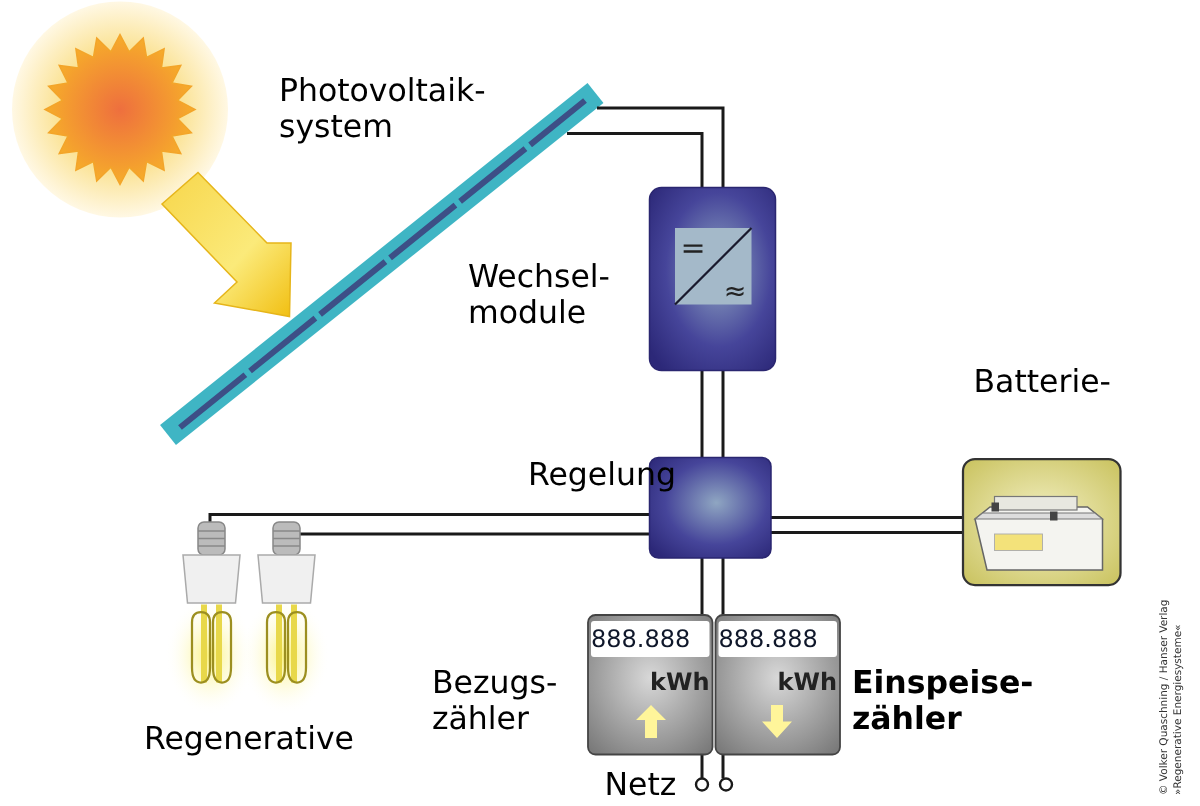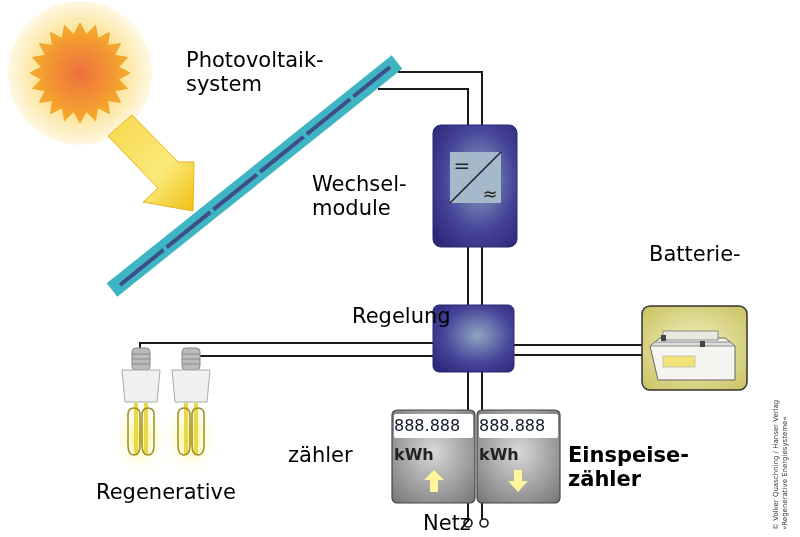--- a/index.html
+++ b/index.html
@@ -1,21 +1,21 @@
 <!DOCTYPE html>
 <html><head>
 <meta charset="utf-8">
 <style>
   html,body{margin:0;padding:0;background:#fff;}
   body{width:800px;height:537px;position:relative;overflow:hidden;font-family:"DejaVu Sans",sans-serif;}
   svg#diagram{position:absolute;left:0;top:0;}
   .lbl{position:absolute;font-size:21px;color:#000000;line-height:24px;white-space:nowrap;}
   .credit{position:absolute;left:772px;top:530px;transform-origin:0 0;transform:rotate(-90deg);font-size:7px;color:#333;line-height:9px;white-space:nowrap;}
   .meter-display{position:absolute;width:79px;height:24px;background:#fff;border-radius:2px;font-size:16px;line-height:24px;color:#0f172a;}
-  .meter-unit{position:absolute;width:79px;text-align:left;font-weight:bold;font-size:16px;color:#222;}
+  .meter-unit{position:absolute;width:79px;text-align:right;font-weight:bold;font-size:16px;color:#222;}
 </style>
 </head>
 <body>
 
 <svg id="diagram" width="800" height="537" viewBox="0 0 800 537">
   <defs>
     <radialGradient id="sunGlow" cx="50%" cy="50%" r="50%">
       <stop offset="0%" stop-color="#f9c94a"></stop>
       <stop offset="60%" stop-color="#fbe49a"></stop>
       <stop offset="100%" stop-color="#fff8e4"></stop>
@@ -138,27 +138,28 @@
 <div class="lbl" style="left:312px;top:172px;">
   <div>Wechsel-</div>
   <div>module</div>
 </div>
 <div class="lbl" style="left:649px;top:242px;">
   <div>Batterie-</div>
 </div>
 <div class="lbl" style="left:314px;top:304px;margin-left:38px;">Regelung</div>
 <div class="lbl" style="left:96px;top:480px;">Regenerative</div>
 <div class="lbl" style="left:288px;top:443px;">
+  <div>Bezugs-</div>
   <div>zähler</div>
 </div>
 <div class="lbl" style="left:568px;top:443px;font-weight:bold;">
   <div>Einspeise-</div>
   <div>zähler</div>
 </div>
-<div class="lbl" style="left:423px;top:511px;">Netz</div>
+<div class="lbl" style="left:403px;top:511px;">Netz</div>
 
 <div class="meter-display" style="left:394px;top:414px;">888.888</div>
 <div class="meter-unit" style="left:394px;top:445px;">kWh</div>
 <div class="meter-display" style="left:479px;top:414px;">888.888</div>
 <div class="meter-unit" style="left:479px;top:445px;">kWh</div>
 
 <div class="credit">
   <div>© Volker Quaschning / Hanser Verlag</div>
   <div>»Regenerative Energiesysteme«</div>
 </div>

